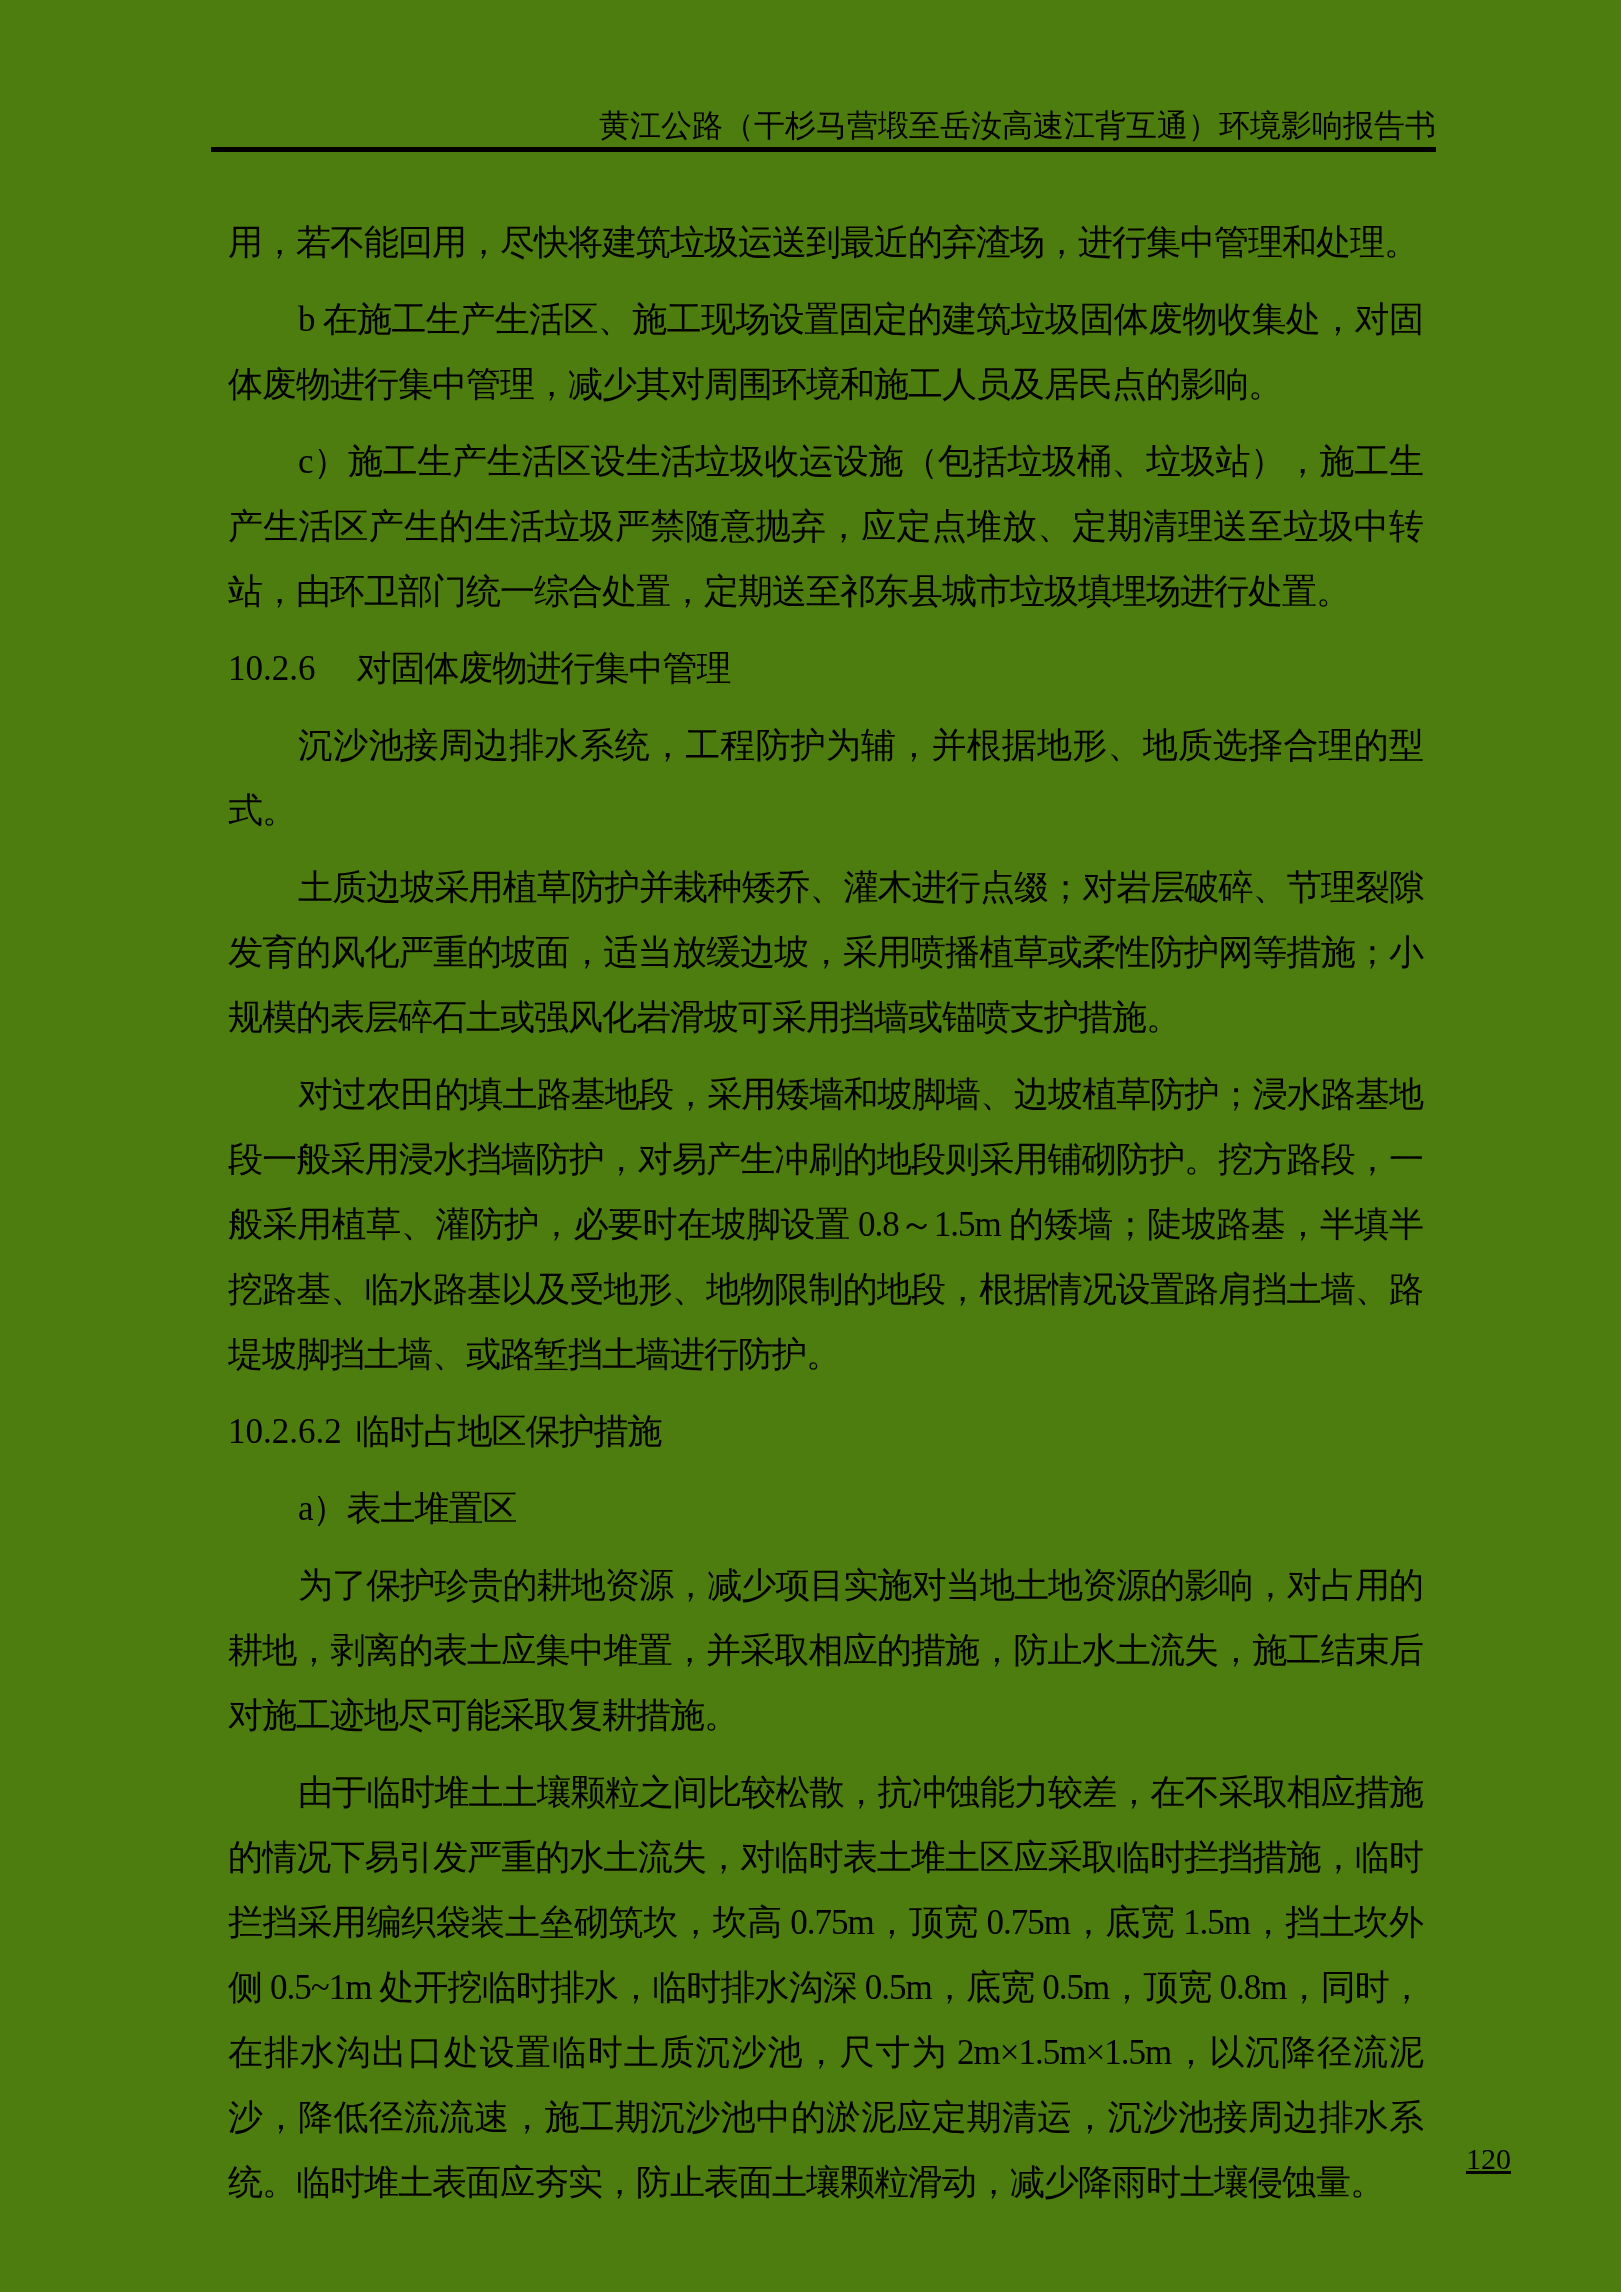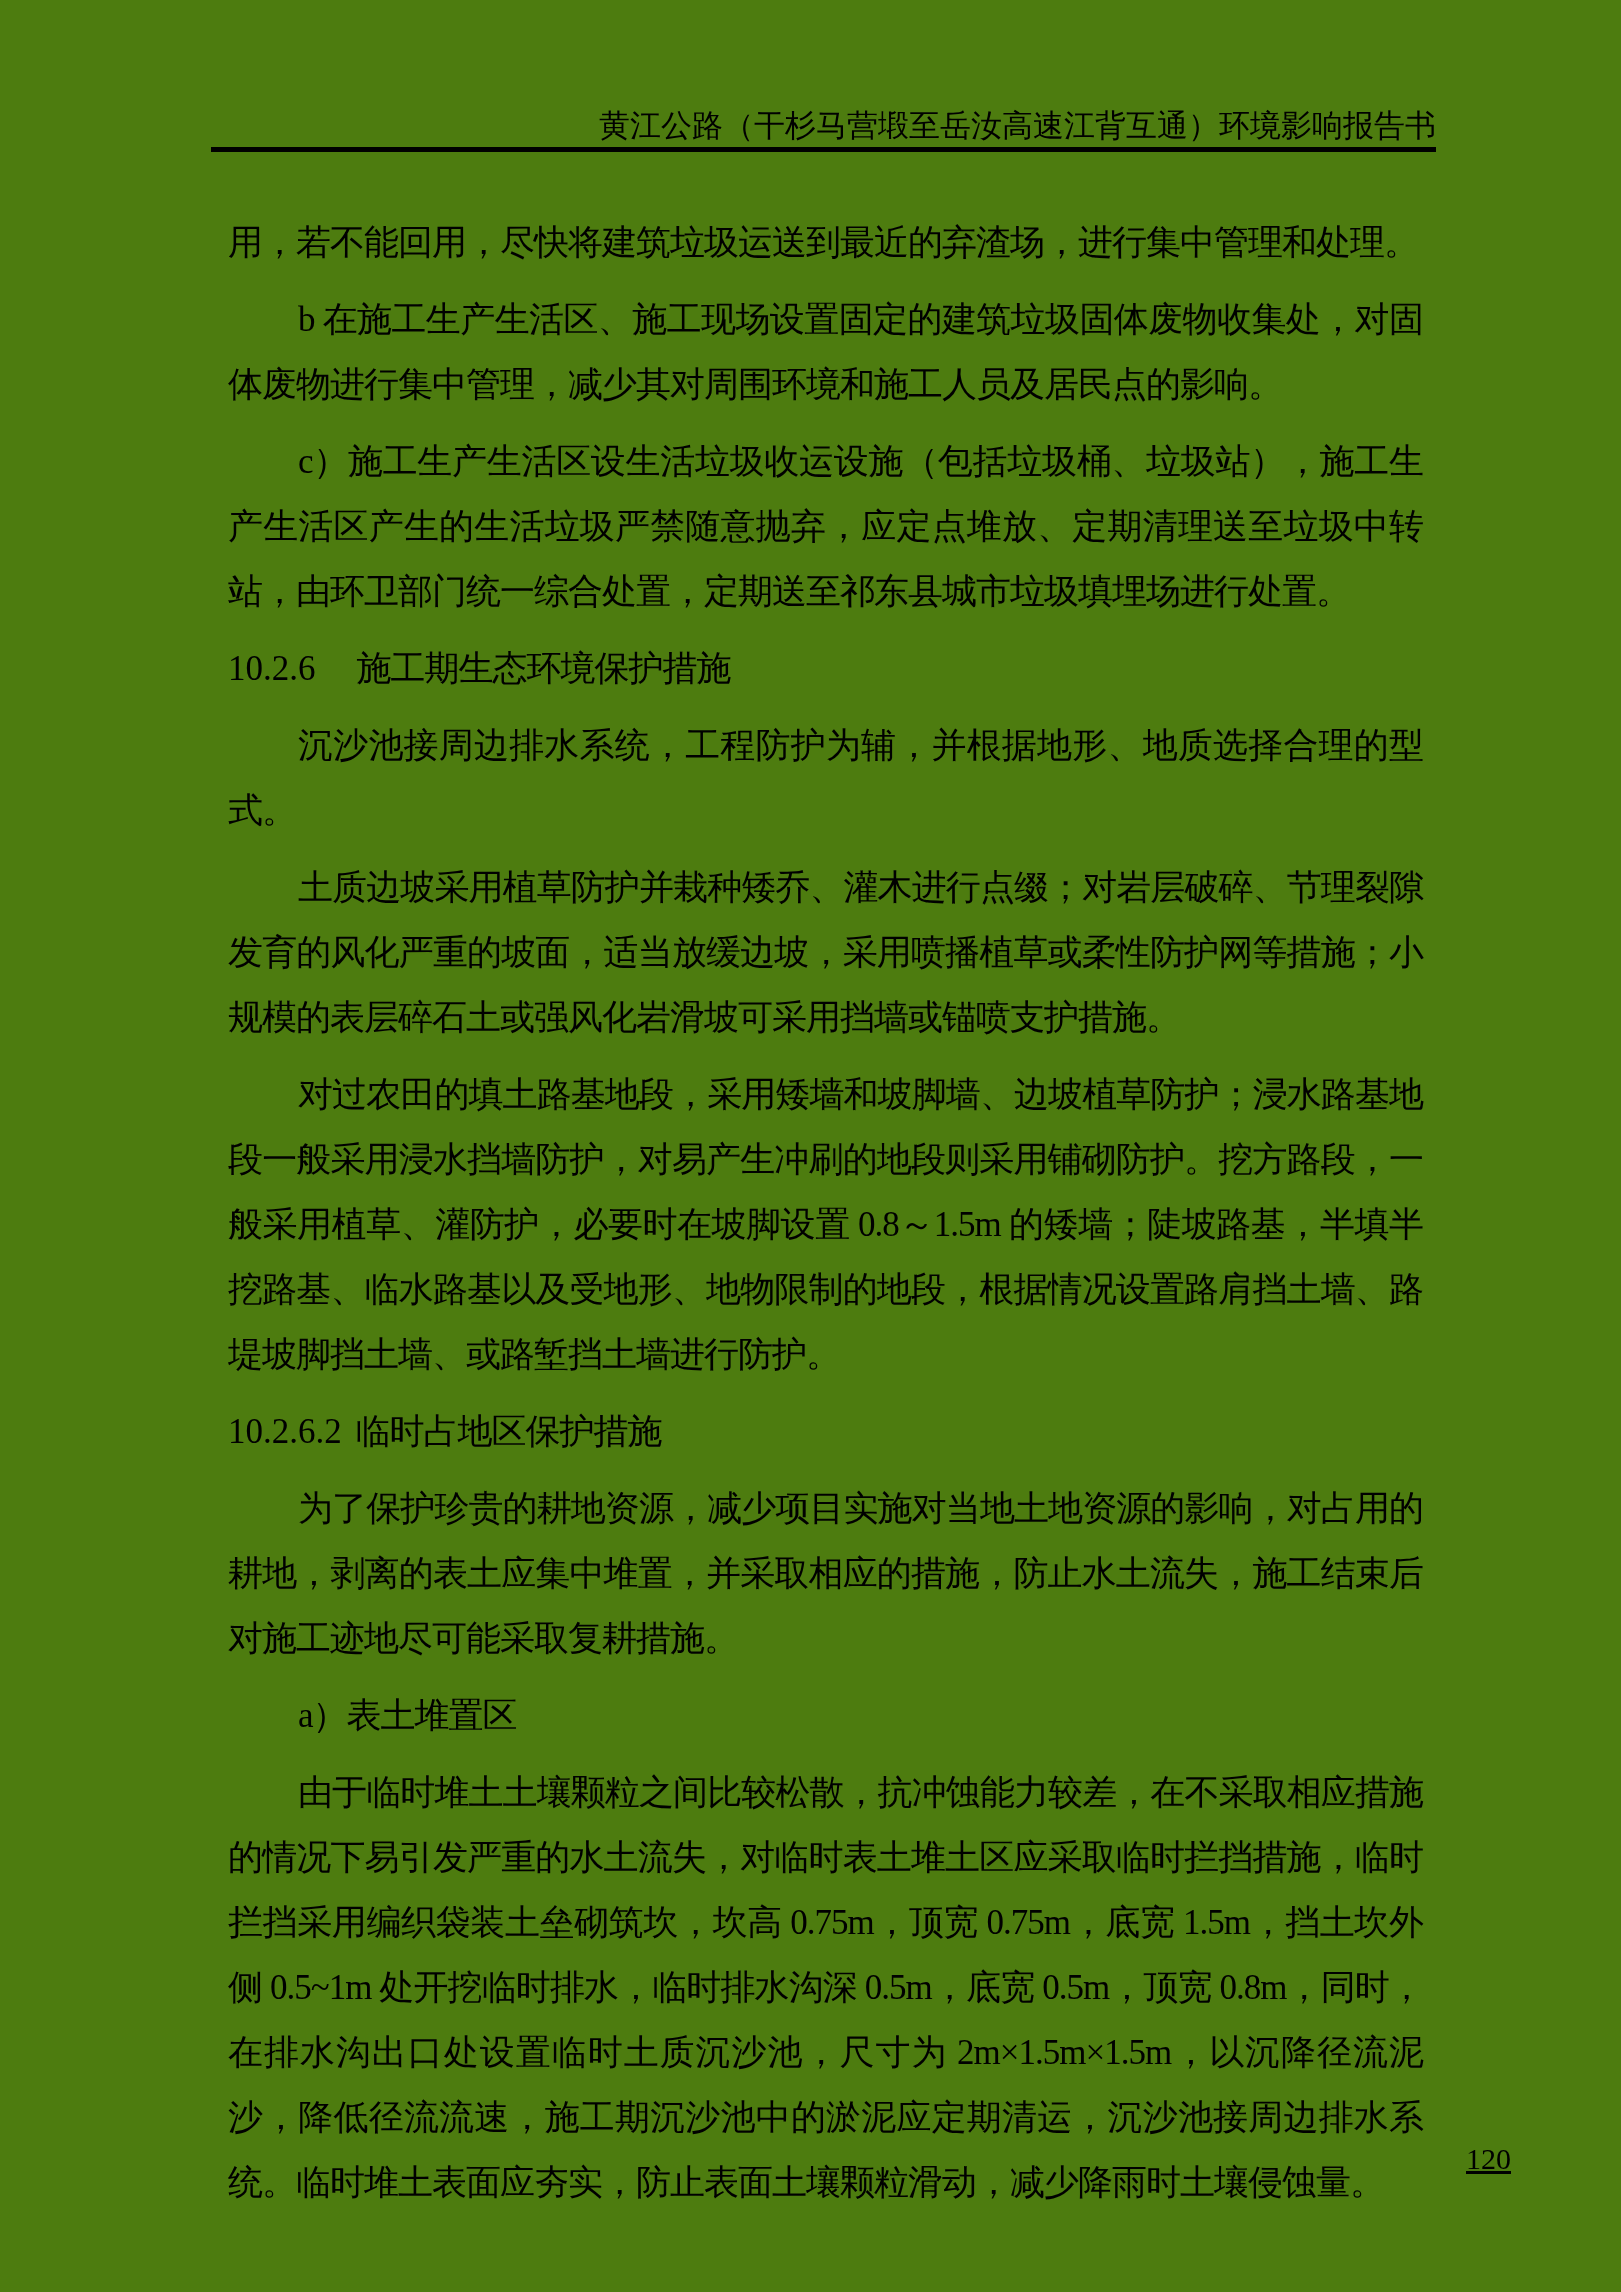--- a/index.html
+++ b/index.html
@@ -98,34 +98,34 @@
   <div class="header-rule"></div>
 
   <div class="doc-body">
 
     <p class="cont">用，若不能回用，尽快将建筑垃圾运送到最近的弃渣场，进行集中管理和处理。</p>
 
     <p class="para">b 在施工生产生活区、施工现场设置固定的建筑垃圾固体废物收集处，对固体废物进行集中管理，减少其对周围环境和施工人员及居民点的影响。</p>
 
     <p class="para">c）施工生产生活区设生活垃圾收运设施（包括垃圾桶、垃圾站），施工生产生活区产生的生活垃圾严禁随意抛弃，应定点堆放、定期清理送至垃圾中转站，由环卫部门统一综合处置，定期送至祁东县城市垃圾填埋场进行处置。</p>
 
-    <h2 class="heading"><span class="h-num h-num-wide">10.2.6</span><span>施工期生态环境保护措施</span></h2>
+    <h2 class="heading"><span class="h-num h-num-wide">10.2.6</span><span>对固体废物进行集中管理</span></h2>
 
 
     <p class="para">沉沙池接周边排水系统，工程防护为辅，并根据地形、地质选择合理的型式。</p>
 
     <p class="para">土质边坡采用植草防护并栽种矮乔、灌木进行点缀；对岩层破碎、节理裂隙发育的风化严重的坡面，适当放缓边坡，采用喷播植草或柔性防护网等措施；小规模的表层碎石土或强风化岩滑坡可采用挡墙或锚喷支护措施。</p>
 
     <p class="para">对过农田的填土路基地段，采用矮墙和坡脚墙、边坡植草防护；浸水路基地段一般采用浸水挡墙防护，对易产生冲刷的地段则采用铺砌防护。挖方路段，一般采用植草、灌防护，必要时在坡脚设置 0.8～1.5m 的矮墙；陡坡路基，半填半挖路基、临水路基以及受地形、地物限制的地段，根据情况设置路肩挡土墙、路堤坡脚挡土墙、或路堑挡土墙进行防护。</p>
 
     <h2 class="heading"><span class="h-num h-num-narrow">10.2.6.2</span><span>临时占地区保护措施</span></h2>
 
+    <p class="para">a）表土堆置区</p>
+
     <p class="para">为了保护珍贵的耕地资源，减少项目实施对当地土地资源的影响，对占用的耕地，剥离的表土应集中堆置，并采取相应的措施，防止水土流失，施工结束后对施工迹地尽可能采取复耕措施。</p>
-
-    <p class="para">a）表土堆置区</p>
 
     <p class="para">由于临时堆土土壤颗粒之间比较松散，抗冲蚀能力较差，在不采取相应措施的情况下易引发严重的水土流失，对临时表土堆土区应采取临时拦挡措施，临时拦挡采用编织袋装土垒砌筑坎，坎高 0.75m，顶宽 0.75m，底宽 1.5m，挡土坎外侧 0.5~1m 处开挖临时排水，临时排水沟深 0.5m，底宽 0.5m，顶宽 0.8m，同时，在排水沟出口处设置临时土质沉沙池，尺寸为 2m×1.5m×1.5m，以沉降径流泥沙，降低径流流速，施工期沉沙池中的淤泥应定期清运，沉沙池接周边排水系统。临时堆土表面应夯实，防止表面土壤颗粒滑动，减少降雨时土壤侵蚀量。</p>
 
   </div>
 
   <div class="doc-footer">120</div>
 
 </div>
 
 

